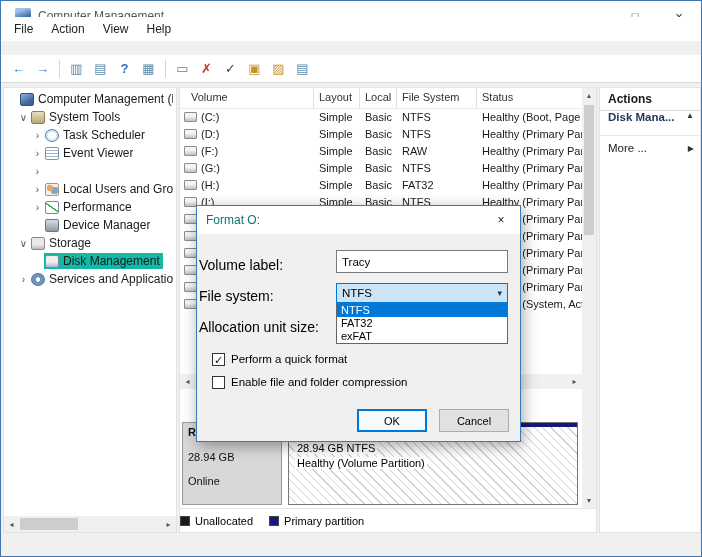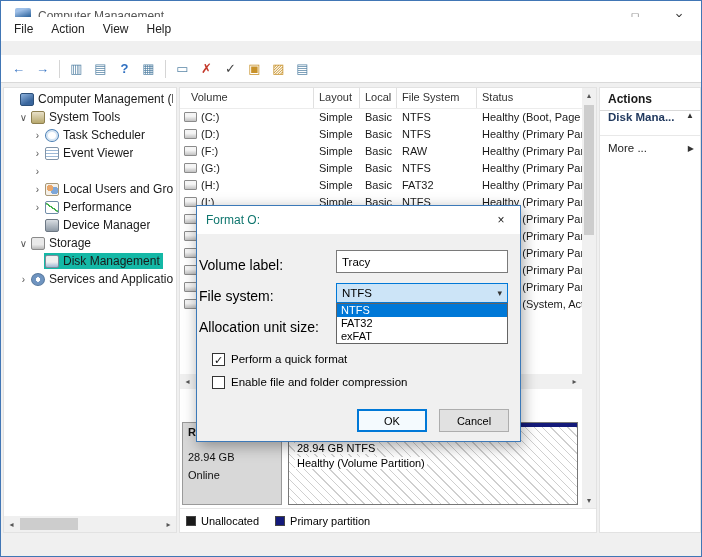--- a/index.html
+++ b/index.html
@@ -74,26 +74,26 @@
   .main-vscroll .sb-thumb{left:2px;top:17px;width:10px;height:130px}
   .tree-hscroll{position:absolute;left:0;right:0;bottom:0;height:16px}
   .tree-hscroll .left{left:0;top:0;width:15px;height:16px}
   .tree-hscroll .right{right:0;top:0;width:15px;height:16px}
   .tree-hscroll .sb-thumb{left:16px;top:2px;width:58px;height:12px}
   
   .disk-area{position:absolute;left:0;top:301px;right:14px;bottom:24px;background:#fff}
   .disk-row{position:absolute;left:2px;right:4px;top:33px;height:83px}
   .disk-head{position:absolute;left:0;top:0;width:100px;height:100%;background:#d8d8d8;border:1px solid #9a9a9a;padding:3px 0 0 5px;font-size:11px;color:#111;box-sizing:border-box}
   .disk-head .dh1{font-weight:bold;display:block;margin-bottom:13px}
-  .disk-head .dh2,.disk-head .dh3{display:block;margin-top:6px}
+  .disk-head .dh2,.disk-head .dh3{display:block;margin-top:12px}
   .disk-part{position:absolute;left:106px;right:0;top:0;height:100%;border:1px solid #777;background:repeating-linear-gradient(45deg,#fff 0 5px,#cfcfcf 5px 6px);box-sizing:border-box}
   .part-strip{position:absolute;left:0;right:0;top:0;height:4px;background:#141a7a}
   .part-text{position:absolute;left:6px;top:19px;font-size:11px}
   .part-text span{display:block;width:max-content;background:#fff;padding:0 2px;margin-bottom:3px}
-  .legend{position:absolute;left:0;right:0;bottom:0;height:24px;background:#fff;border-top:1px solid #e6e6e6;display:flex;align-items:center;padding-left:6px;gap:16px;font-size:11px;box-sizing:border-box}
+  .legend{position:absolute;left:0;right:0;bottom:0;height:24px;background:#fff;border-top:1px solid #e6e6e6;display:flex;align-items:center;gap:16px;font-size:11px;box-sizing:border-box}
   .litem{display:flex;align-items:center;gap:5px}
   .lsq{width:10px;height:10px;border:1px solid #444;box-sizing:border-box}
   
   .actions-panel{position:absolute;left:598px;top:86px;width:102px;height:446px;background:#fff;border:1px solid #e2e2e2;box-sizing:border-box}
   .ahead{height:22px;line-height:22px;padding-left:8px;font-size:12px;font-weight:bold;color:#1a1a1a;border-bottom:1px solid #d9d9d9}
   .agroup{height:24px;display:flex;align-items:flex-start;padding:0 6px 0 8px;font-size:11.5px;font-weight:bold;color:#21395e;border-bottom:1px solid #e8e8e8}
   .amore{height:24px;display:flex;align-items:center;padding:0 6px 0 8px;font-size:11.5px;color:#222}
   .arr{margin-left:auto;font-size:8px;color:#333}
   
   .statusbar{position:absolute;left:2px;right:2px;bottom:2px;height:21px;background:#f0f0f0}

